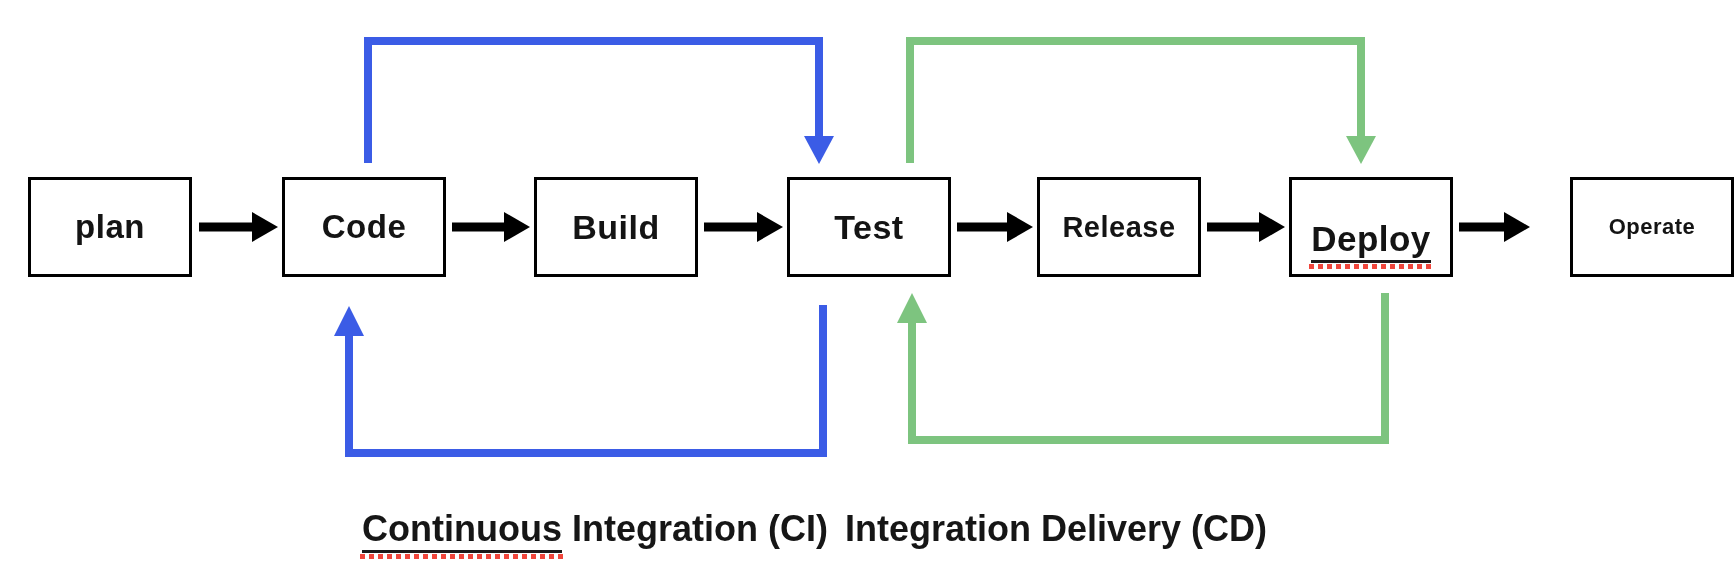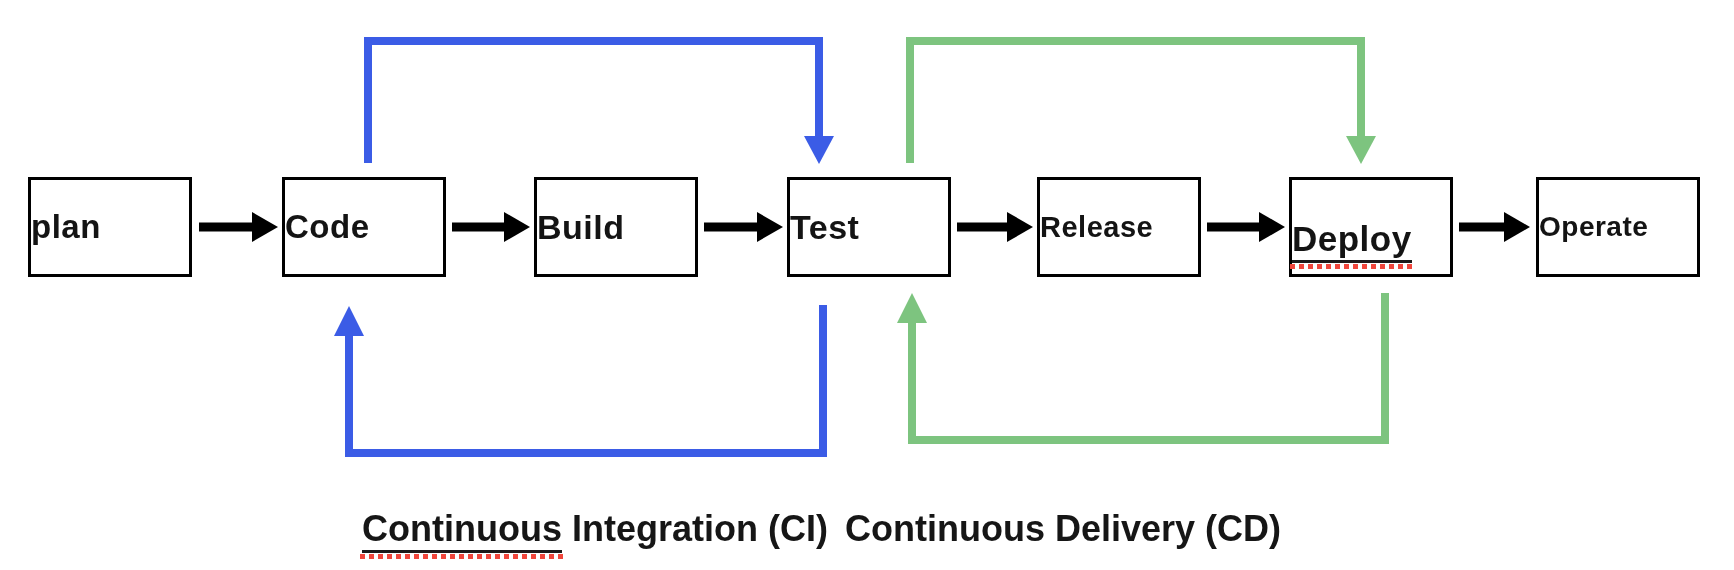--- a/index.html
+++ b/index.html
@@ -17,30 +17,30 @@
   .blk-head{fill:var(--ink,#000);stroke:none;}
   .ci-line{stroke:var(--ci_blue,#3B5CE6);stroke-width:8;fill:none;}
   .ci-head{fill:var(--ci_blue,#3B5CE6);stroke:none;}
   .cd-line{stroke:var(--cd_green,#7DC47F);stroke-width:8;fill:none;}
   .cd-head{fill:var(--cd_green,#7DC47F);stroke:none;}
 
   
   .node{
     position:absolute;top:177px;height:100px;width:164px;
     box-sizing:border-box;background:#fff;border:3px solid var(--ink,#000);
-    display:flex;align-items:center;
+    display:flex;align-items:center;justify-content:center;
     font-weight:bold;color:#141414;letter-spacing:0.5px;
   }
   .n-plan{left:28px;font-size:33px;}
   .n-code{left:282px;font-size:33px;}
   .n-build{left:534px;font-size:34px;}
   .n-test{left:787px;font-size:34px;}
   .n-release{left:1037px;font-size:29px;}
   .n-deploy{left:1289px;font-size:35px;}
-  .n-operate{left:1536px;font-size:28px;}
+  .n-operate{left:1570px;font-size:22px;}
 
   
   .spellcheck{
     position:relative;
     border-bottom:3px solid #1b1b1b;
     padding-bottom:1px;
     margin-top:28px;
   }
   .spellcheck::after{
     content:"";position:absolute;left:-2px;right:-2px;bottom:-9px;height:5px;
@@ -129,16 +129,16 @@
   </div>
   <div class="node n-operate">
     <span>Operate</span>
   </div>
 
   <div class="loop-label ci-label">
     <span class="spellcheck">Continuous</span>
     <span>Integration (CI)</span>
   </div>
   <div class="loop-label cd-label">
-    <span>Continuous Delivery (CD)</span>
+    <span>Integration Delivery (CD)</span>
   </div>
 
 </div>
 
 </body></html>

